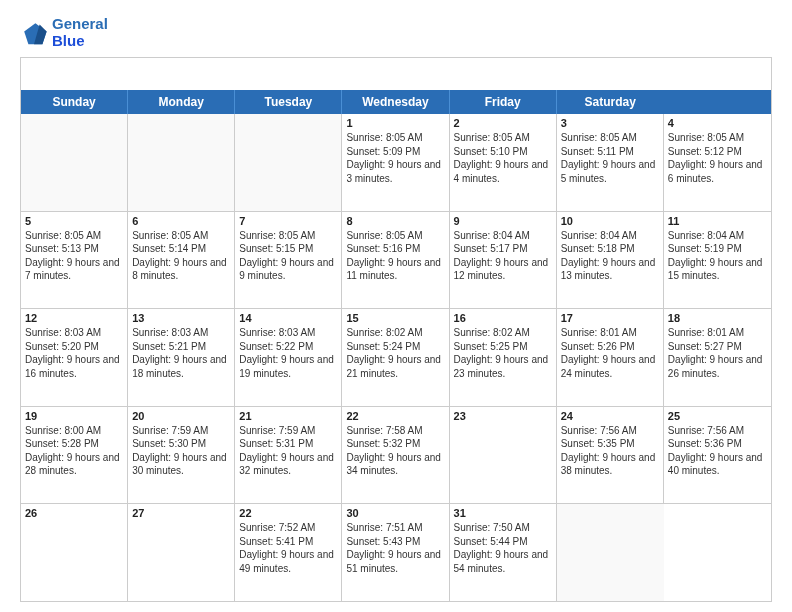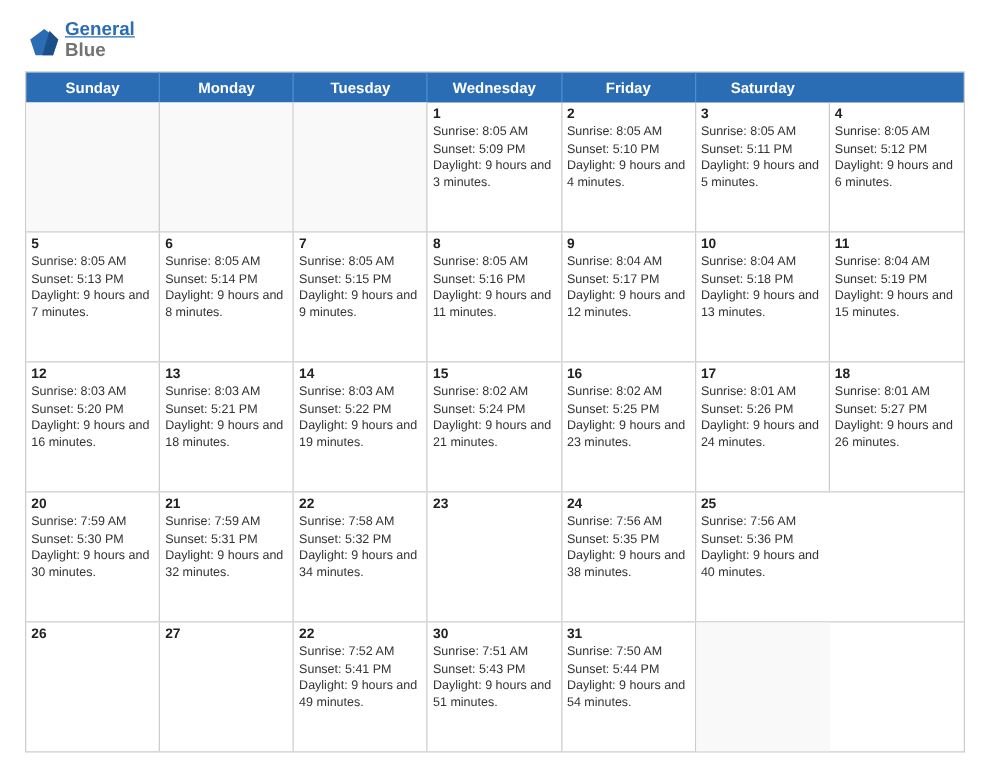--- a/index.html
+++ b/index.html
@@ -48,20 +48,21 @@
     .calendar {
       flex: 1;
       display: flex;
       flex-direction: column;
       border: 1px solid #ccc;
     }
     .cal-header {
       display: grid;
       grid-template-columns: repeat(7, 1fr);
       background: #2a6db5;
+      margin-top: 32px;
     }
     .cal-header-cell {
       color: #fff;
       font-size: 12px;
       font-weight: bold;
       text-align: center;
       padding: 5px 2px;
       border-right: 1px solid #4a8fd5;
     }
     .cal-header-cell:last-child { border-right: none; }
@@ -104,22 +105,22 @@
 <body>
 
 <div class="page">
   <div class="header">
     <div class="logo">
       <svg class="logo-icon" viewBox="0 0 40 40">
         <polygon points="22,6 38,18 32,36 12,36 6,18" fill="#2a6db5"></polygon>
         <polygon points="28,8 38,18 32,36 20,36" fill="#1a4f8a"></polygon>
       </svg>
       <div>
-        <div style="font-size:15px;font-weight:bold;color:#2a6db5;line-height:1.1;text-decoration:underline;">General</div>
-        <div style="font-size:15px;font-weight:bold;color:#737373;line-height:1.1;">Blue</div>
+        <div style="font-size:15px;font-weight:bold;color:#2a6db5;line-height:1.1;">General</div>
+        <div style="font-size:15px;font-weight:bold;color:#1d4ed8;line-height:1.1;">Blue</div>
       </div>
     </div>
     <div class="title-block">
       <div class="title-month"></div>
       <div class="title-location"></div>
     </div>
   </div>
 
   <div class="calendar">
     <div class="cal-header">
@@ -207,20 +208,24 @@
             <div class="day-num">17</div>
         <div class="cell-text">Sunrise: 8:01 AM<br>Sunset: 5:26 PM<br>Daylight: 9 hours and 24 minutes.</div>
           </div>
           <div class="cal-cell">
             <div class="day-num">18</div>
         <div class="cell-text">Sunrise: 8:01 AM<br>Sunset: 5:27 PM<br>Daylight: 9 hours and 26 minutes.</div>
           </div>
         </div>
         <div class="cal-row">
           <div class="cal-cell">
+            <div class="day-num">19</div>
+        <div class="cell-text">Sunrise: 8:00 AM<br>Sunset: 5:28 PM<br>Daylight: 9 hours and 28 minutes.</div>
+          </div>
+          <div class="cal-cell">
             <div class="day-num">20</div>
         <div class="cell-text">Sunrise: 7:59 AM<br>Sunset: 5:30 PM<br>Daylight: 9 hours and 30 minutes.</div>
           </div>
           <div class="cal-cell">
             <div class="day-num">21</div>
         <div class="cell-text">Sunrise: 7:59 AM<br>Sunset: 5:31 PM<br>Daylight: 9 hours and 32 minutes.</div>
           </div>
           <div class="cal-cell">
             <div class="day-num">22</div>
         <div class="cell-text">Sunrise: 7:58 AM<br>Sunset: 5:32 PM<br>Daylight: 9 hours and 34 minutes.</div>

